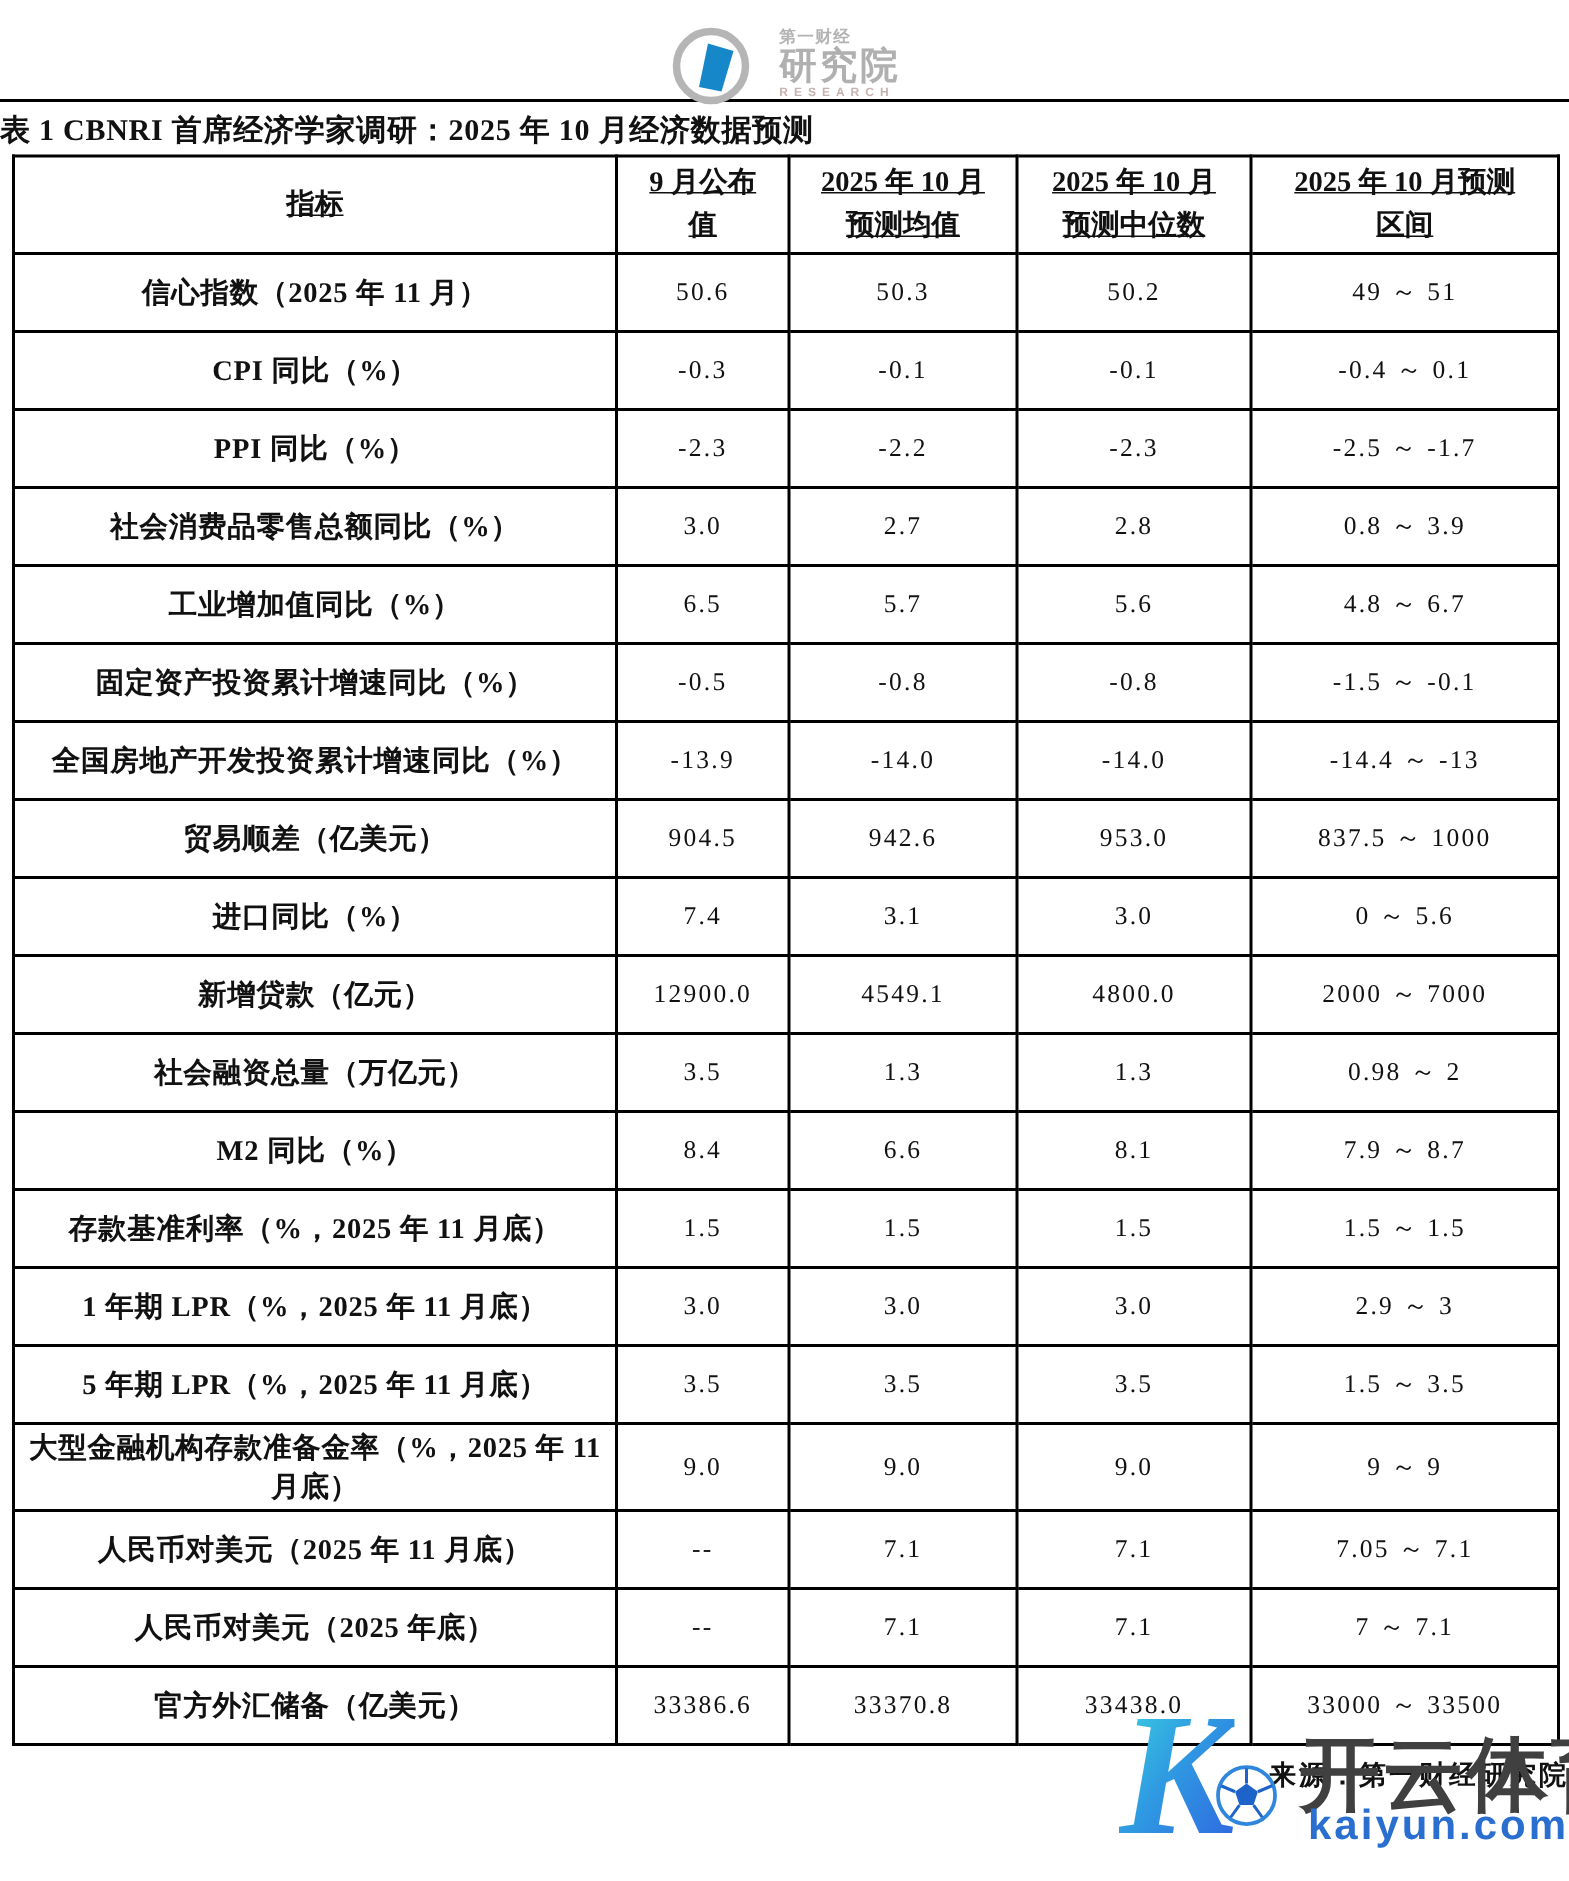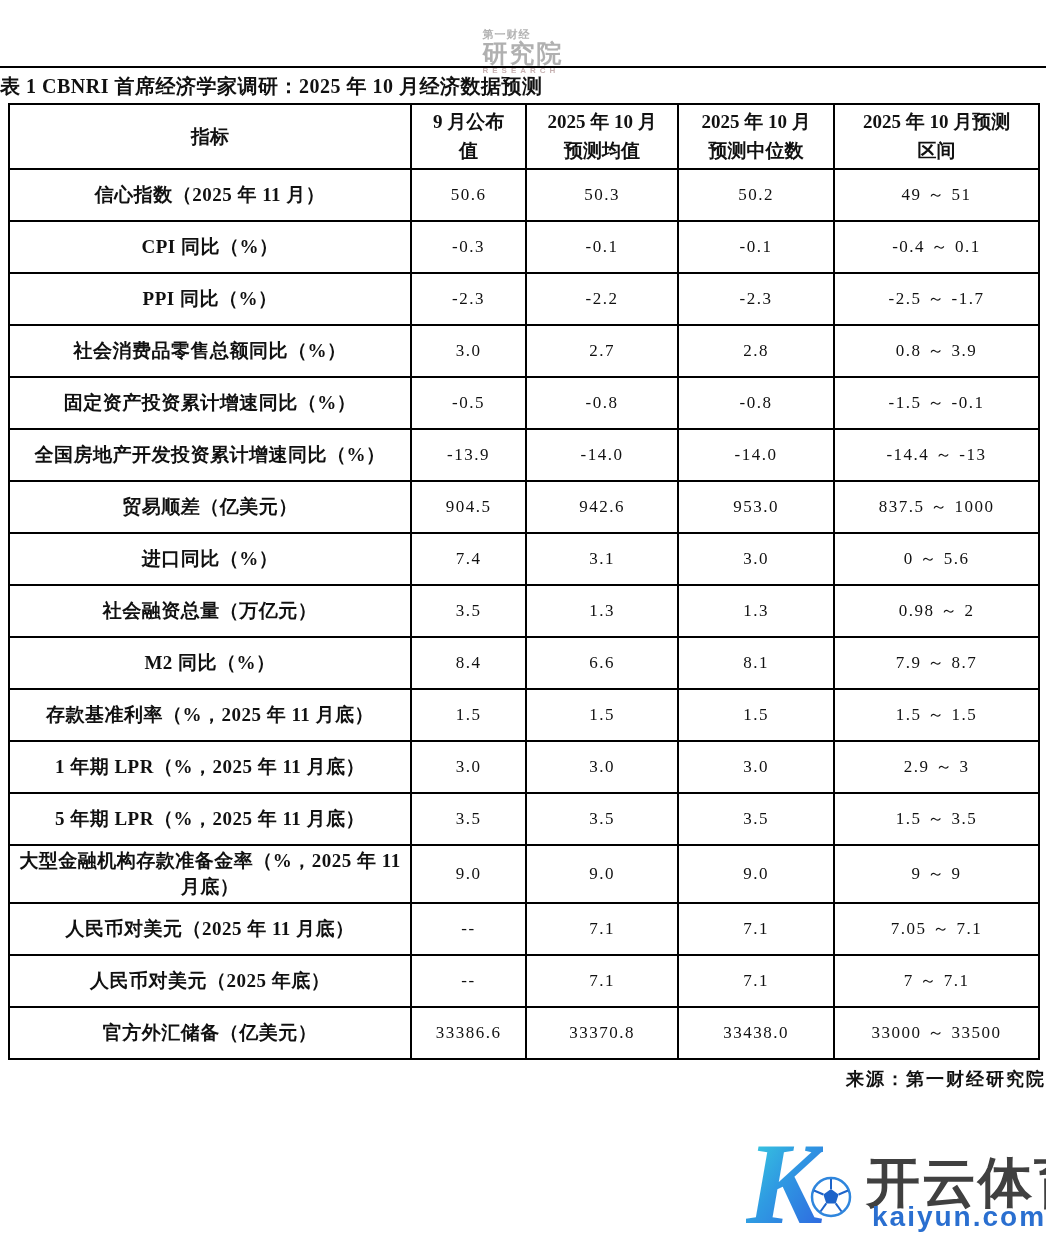--- a/index.html
+++ b/index.html
@@ -3,33 +3,33 @@
 <meta charset="utf-8">
 <style>
   * { margin:0; padding:0; box-sizing:border-box; }
   html,body { background:#ffffff; }
   .page {
     position:relative; width:1046px; height:1254px; margin:0 auto;
     background:#fff; overflow:hidden; color:#111;
     font-family:"Liberation Serif","DejaVu Serif",serif;
   }
   
-  .logo { display:flex; justify-content:center; align-items:center; gap:18px; padding-top:23px; height:64px;flex-direction:column; }
+  .logo { display:flex; justify-content:center; align-items:center; gap:18px; padding-top:23px; height:64px; }
   .logo-text { display:flex; flex-direction:column; line-height:1.05; }
   .logo-small { font-size:11px; font-weight:bold; color:#b3b3b3; letter-spacing:1px; }
   .logo-large { font-size:25px; font-weight:bold; color:#b0b0b0; letter-spacing:2px; }
   .logo-sub   { font-size:8px; font-weight:bold; color:#c7b2b2; letter-spacing:4px;
                 font-family:"Liberation Sans","DejaVu Sans",sans-serif; }
   
   .top-rule { width:1046px; height:0; border-top:2px solid #000; margin-top:2px; }
   .page-title { text-align:left; font-size:20px; font-weight:bold; margin:5px 0 3px; letter-spacing:0.5px; }
   
   table.forecast { border-collapse:collapse; table-layout:fixed; width:1030px; margin-left:8px; }
   table.forecast th, table.forecast td { border:2px solid #000; text-align:center; vertical-align:middle; padding:2px 4px; }
-  table.forecast thead tr { height:60px; }
+  table.forecast thead tr { height:60px;text-decoration:underline; }
   table.forecast tbody tr { height:52px;border-radius:17px; }
   th.hd { font-size:19px; font-weight:bold; white-space:pre-line; line-height:1.55; }
   td.indicator { font-size:19px; font-weight:bold; letter-spacing:0.5px; }
   td.num { font-size:17px; letter-spacing:1.5px; }
   
   .source-line { text-align:right; font-size:18px; font-weight:bold; margin-top:7px; letter-spacing:2px; }
   
   .watermark { position:absolute; left:738px; top:1142px; width:308px; height:112px; pointer-events:none; }
   .wm-k {
     position:absolute; left:8px; top:-16px;
@@ -115,20 +115,27 @@
           <td class="num">-2.5 ～ -1.7</td>
         </tr>
         <tr>
           <td class="indicator">社会消费品零售总额同比（%）</td>
           <td class="num">3.0</td>
           <td class="num">2.7</td>
           <td class="num">2.8</td>
           <td class="num">0.8 ～ 3.9</td>
         </tr>
         <tr>
+          <td class="indicator">工业增加值同比（%）</td>
+          <td class="num">6.5</td>
+          <td class="num">5.7</td>
+          <td class="num">5.6</td>
+          <td class="num">4.8 ～ 6.7</td>
+        </tr>
+        <tr>
           <td class="indicator">固定资产投资累计增速同比（%）</td>
           <td class="num">-0.5</td>
           <td class="num">-0.8</td>
           <td class="num">-0.8</td>
           <td class="num">-1.5 ～ -0.1</td>
         </tr>
         <tr>
           <td class="indicator">全国房地产开发投资累计增速同比（%）</td>
           <td class="num">-13.9</td>
           <td class="num">-14.0</td>
@@ -141,20 +148,27 @@
           <td class="num">942.6</td>
           <td class="num">953.0</td>
           <td class="num">837.5 ～ 1000</td>
         </tr>
         <tr>
           <td class="indicator">进口同比（%）</td>
           <td class="num">7.4</td>
           <td class="num">3.1</td>
           <td class="num">3.0</td>
           <td class="num">0 ～ 5.6</td>
+        </tr>
+        <tr>
+          <td class="indicator">新增贷款（亿元）</td>
+          <td class="num">12900.0</td>
+          <td class="num">4549.1</td>
+          <td class="num">4800.0</td>
+          <td class="num">2000 ～ 7000</td>
         </tr>
         <tr>
           <td class="indicator">社会融资总量（万亿元）</td>
           <td class="num">3.5</td>
           <td class="num">1.3</td>
           <td class="num">1.3</td>
           <td class="num">0.98 ～ 2</td>
         </tr>
         <tr>
           <td class="indicator">M2 同比（%）</td>

